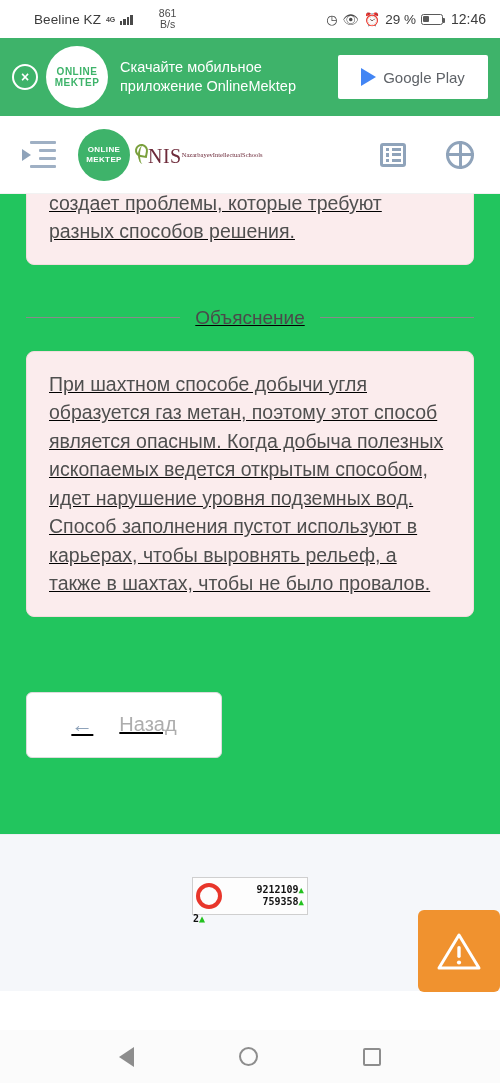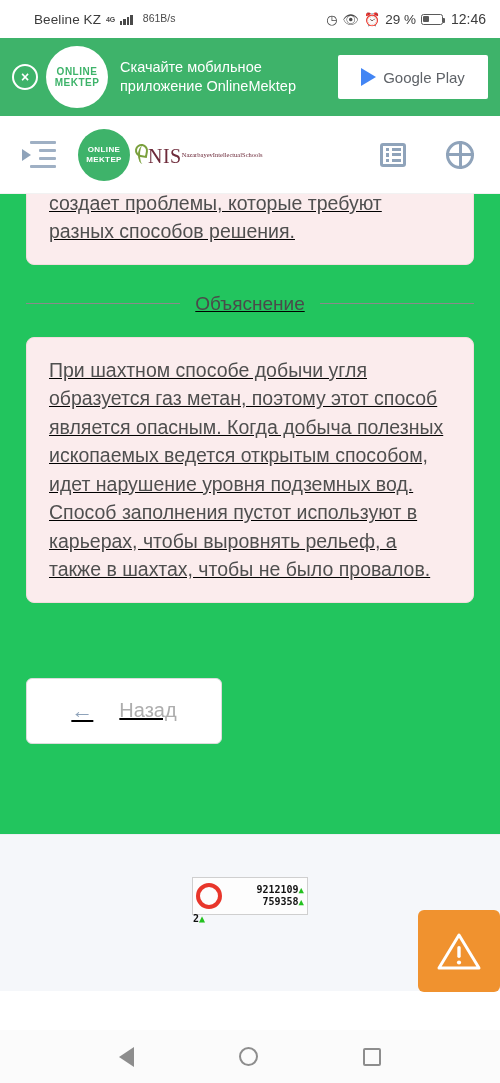--- a/index.html
+++ b/index.html
@@ -23,21 +23,21 @@
   .sb-left{ display:flex; align-items:center; gap:4px; margin-left:20px;}
   .sb-carrier{ font-size:13.5px; color:#3c3c3c; letter-spacing:.1px;}
   .sb-4g{ display:flex; flex-direction:column; justify-content:flex-end; line-height:1; margin-left:1px;}
   .sb-4g-t{ font-size:7px; font-weight:bold; color:#4a4a4a; letter-spacing:-.3px;}
   .sig{ display:flex; align-items:flex-end; gap:1px; height:11px; margin-left:1px;}
   .sig i{ width:2.5px; background:#4a4a4a; display:block; }
   .sig i:nth-child(1){height:4px}
   .sig i:nth-child(2){height:6px}
   .sig i:nth-child(3){height:8px}
   .sig i:nth-child(4){height:10px}
-  .sb-speed{ display:flex; align-items:center; line-height:1.05; margin-left:6px; font-size:10.5px; color:#4a4a4a;}
+  .sb-speed{ display:flex; flex-direction:column; align-items:center; line-height:1.05; margin-left:22px; font-size:10.5px; color:#4a4a4a;}
   .sb-right{ margin-left:auto; display:flex; align-items:center; gap:5px; font-size:13.5px; color:#3c3c3c;}
   .sb-ic{ font-size:13px; color:#4a4a4a; display:inline-block;}
   .batt{ width:22px; height:11px; border:1.4px solid #5a5a5a; border-radius:2.5px; position:relative; display:inline-block; }
   .batt::after{ content:""; position:absolute; right:-3.5px; top:3px; width:2px; height:5px; background:#5a5a5a; border-radius:0 1px 1px 0;}
   .batt span{ position:absolute; left:1.5px; top:1.5px; bottom:1.5px; width:30%; background:#5a5a5a; border-radius:1px;}
   .sb-time{ margin-left:3px; font-size:14px;}
 
   
   .adbanner{
     height:78px; width:100%;
@@ -105,21 +105,21 @@
   
   .content{ width:100%; height:760px; background:#22c55e; overflow:hidden; position:relative;text-decoration:underline;}
   .card{
     margin:0 26px; background:#fbeced; border:1px solid #f3dcdd;
     border-radius:8px; padding:18px 22px;
     font-size:19.5px; line-height:1.46; color:#4f4f4f;
   }
   .card-top{ margin-top:-32px; padding-top:26px;}
   .divider{
     display:flex; align-items:center; gap:15px;
-    margin:28px 26px 22px 26px;
+    margin:42px 26px 22px 26px;
   }
   .divider .ln{ flex:1 1 auto; height:1px; background:#8a8a8a;}
   .divider .tx{ font-size:19px; color:#4a4a4a;}
   .card-expl{ margin-top:0; }
 
   
   .navrow{ display:flex; align-items:center; gap:0; margin:75px 26px 0 26px;}
   .btn-back{
     width:196px;height:66px;border:1px solid #dcdcdc;background:#fff;border-radius:6px;
     display:flex;align-items:center;justify-content:center;gap:26px;

